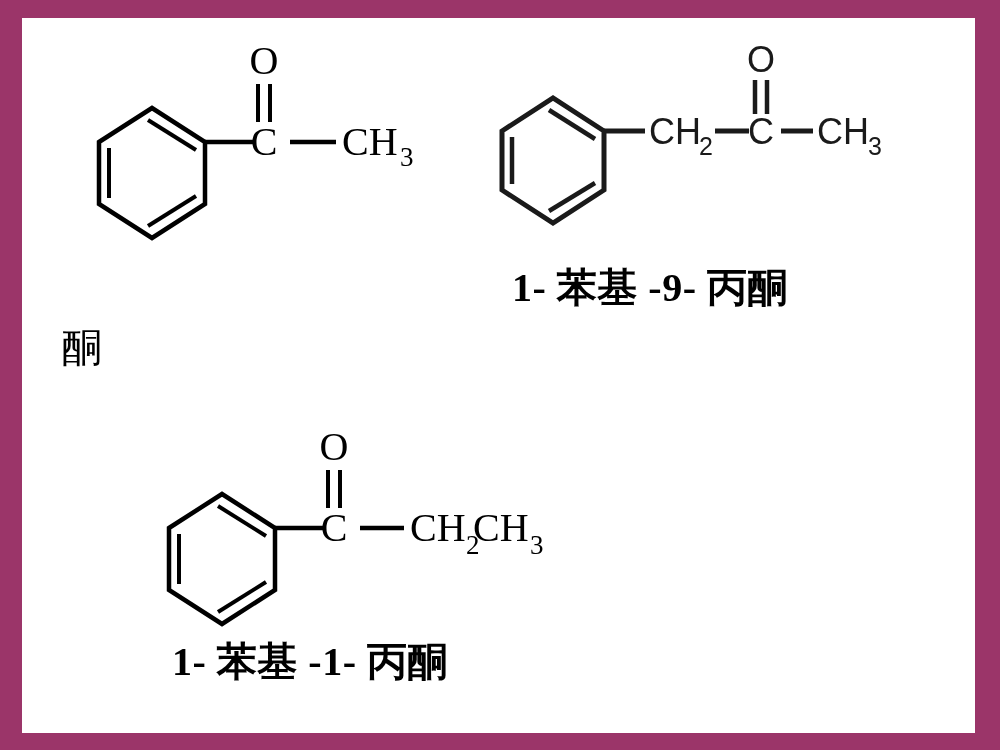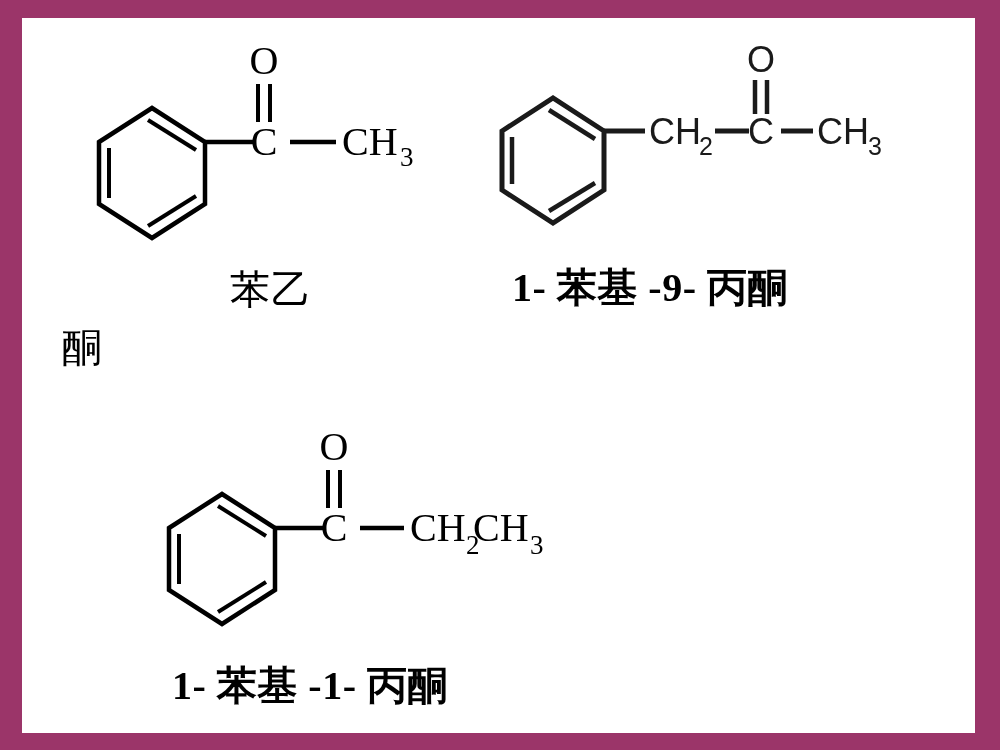--- a/index.html
+++ b/index.html
@@ -135,22 +135,21 @@
         <line x1="228" y1="105" x2="272" y2="105" stroke="#000000" stroke-width="4.5"></line>
         <text class="atom-serif" x="202" y="37" font-size="40" text-anchor="middle">O</text>
         <text class="atom-serif" x="202" y="118" font-size="40" text-anchor="middle">C</text>
         <text class="atom-serif" x="278" y="118" font-size="40" text-anchor="start">CH</text>
         <text class="atom-serif" x="334" y="131" font-size="27" text-anchor="start">2</text>
         <text class="atom-serif" x="341" y="118" font-size="40" text-anchor="start">CH</text>
         <text class="atom-serif" x="398" y="131" font-size="27" text-anchor="start">3</text>
       </svg>
     </div>
 
-    <div class="label label-plain" style="left:208px; top:252px;">苯乙</div>
 
     <div class="label label-plain" style="left:40px; top:310px;">酮</div>
 
     <div class="label label-bold" style="left:490px; top:250px;">1- 苯基 -9- 丙酮</div>
 
-    <div class="label label-bold" style="left:150px; top:648px;">1- 苯基 -1- 丙酮</div>
+    <div class="label label-bold" style="left:150px; top:624px;">1- 苯基 -1- 丙酮</div>
 
   </div>
 </div>
 
 </body></html>

